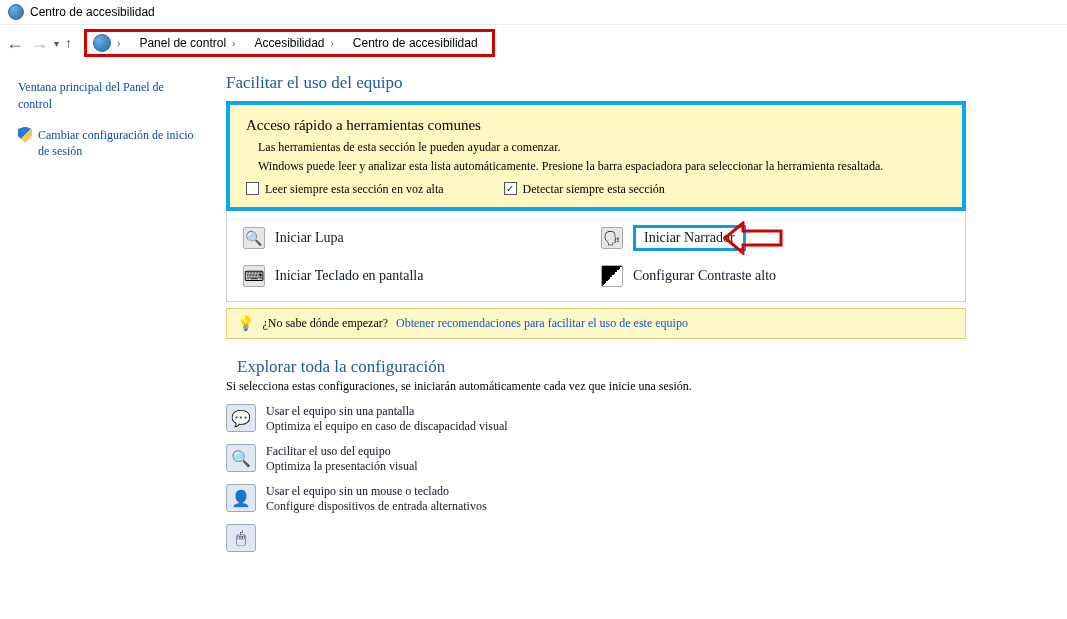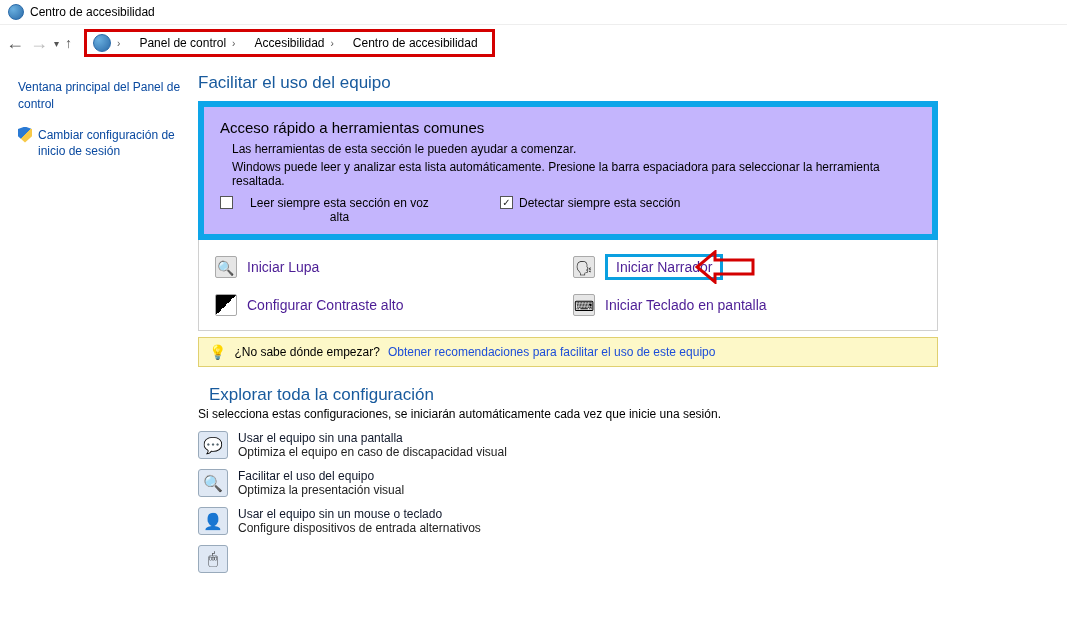--- a/index.html
+++ b/index.html
@@ -43,55 +43,56 @@
   .breadcrumb-wrap .ic {
     width: 18px; height: 18px; border-radius: 50%;
     background: radial-gradient(circle at 30% 30%, #6ab0e0, #2a6aa8);
     border: 1px solid #2a6aa8;
   }
   .crumb { color: #000; margin-left: 13px; }
   .chev { color: #555; font-size: 10px; }
   .content {
     display: flex;
     padding: 12px 32px 0 18px;
-    gap: 0;
+    gap: 28px;
+    font-family: Liberation Serif, serif;
   }
   .sidebar { width: 180px; padding-top: 6px; }
   .side-link { color: #0a4aa0; cursor: pointer; line-height: 1.4; margin-bottom: 14px; }
   .side-link.shield { display: flex; gap: 6px; }
   .shield-ic {
     width: 14px; height: 16px; flex: 0 0 14px;
     background: linear-gradient(135deg,#2a7ad4 50%,#f7c948 50%);
     clip-path: polygon(50% 0,100% 15%,100% 60%,50% 100%,0 60%,0 15%);
   }
   .main { flex: 1; max-width: 740px; }
   h1.section { color: #185a9d; font-weight: 400; font-size: 17px; margin: 0 0 8px 0; }
   .panel {
-    border: 6px solid #0ea5e9;
-    background: #c4b5fd;
+    border: 4px solid #0ea5e9;
+    background: #fef9c3;
     padding: 12px 16px 10px 16px;
   }
   .panel .panel-title { font-size: 15px; margin: 0 0 6px 0; }
   .panel .desc { margin: 2px 0 4px 12px; }
   .checks { display: flex; gap: 60px; margin-top: 8px; text-align: center; }
   .chk { display: flex; gap: 6px; max-width: 220px; }
   .chkbox { width: 13px; height: 13px; border: 1px solid #555; background: #fff; flex: 0 0 13px; display: flex; align-items: center; justify-content: center; font-size: 10px; color: #222; }
   .tools {
     border: 1px solid #d0d0d0; border-top: none;
     background: #fff;
     padding: 14px 16px;
   }
   .tool-grid { display: grid; grid-template-columns: 1fr 1fr; row-gap: 14px; column-gap: 10px; position: relative; }
   .tool { display: flex; align-items: center; gap: 10px; }
   .tool-ic { width: 22px; height: 22px; flex: 0 0 22px; background: #e6e6e6; border: 1px solid #aaa; border-radius: 2px; position: relative; }
   .tool-ic.lupa::after { content:"🔍"; position:absolute; inset:0; font-size:14px; line-height:22px; text-align:center; }
   .tool-ic.narr::after { content:"🗣"; position:absolute; inset:0; font-size:14px; line-height:22px; text-align:center; }
   .tool-ic.teclado::after { content:"⌨"; position:absolute; inset:0; font-size:14px; line-height:22px; text-align:center; }
   .tool-ic.contrast { background: linear-gradient(135deg,#000 50%,#fff 50%); }
-  .tool-label { font-size: 14px; color: #4c1d95; }
+  .tool-label { font-size: 14px; color: #0f172a; }
   .highlight-box { border: 3px solid #0aa0e0; padding: 2px 8px; display: inline-block; }
   .red-arrow {
     position: absolute;
     left: 480px; top: -4px;
     width: 60px; height: 34px;
     pointer-events: none;
   }
   .helpbar {
     border: 1px solid #e0d070;
     background: #fdf8c8;
@@ -170,26 +171,26 @@
           <span class="tool-ic lupa"></span>
           <span class="tool-label">Iniciar Lupa</span>
         </div>
         <div class="tool">
           <span class="tool-ic narr"></span>
           <span class="highlight-box">
             <span class="tool-label">Iniciar Narrador</span>
           </span>
         </div>
         <div class="tool">
+          <span class="tool-ic teclado"></span>
+          <span class="tool-label">Iniciar Teclado en pantalla</span>
+        </div>
+        <div class="tool">
           <span class="tool-ic contrast"></span>
           <span class="tool-label">Configurar Contraste alto</span>
-        </div>
-        <div class="tool">
-          <span class="tool-ic teclado"></span>
-          <span class="tool-label">Iniciar Teclado en pantalla</span>
         </div>
         <svg class="red-arrow" viewBox="0 0 60 34">
           <path d="M58 10 L20 10 L20 2 L2 17 L20 32 L20 24 L58 24 Z" fill="none" stroke="#d40000" stroke-width="3"></path>
         </svg>
       </div>
     </div>
 
     <div class="helpbar">
       <span class="bulb">💡</span>
       <span>¿No sabe dónde empezar?</span>

